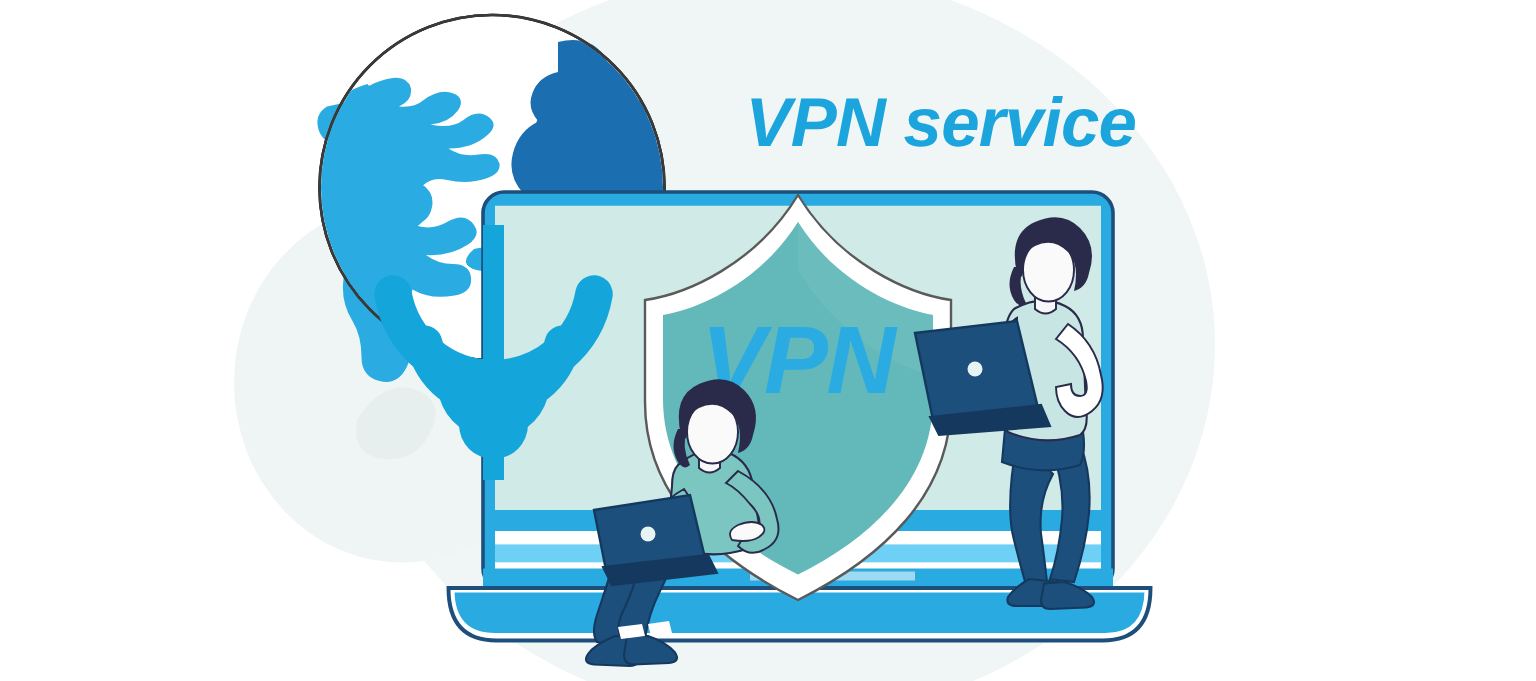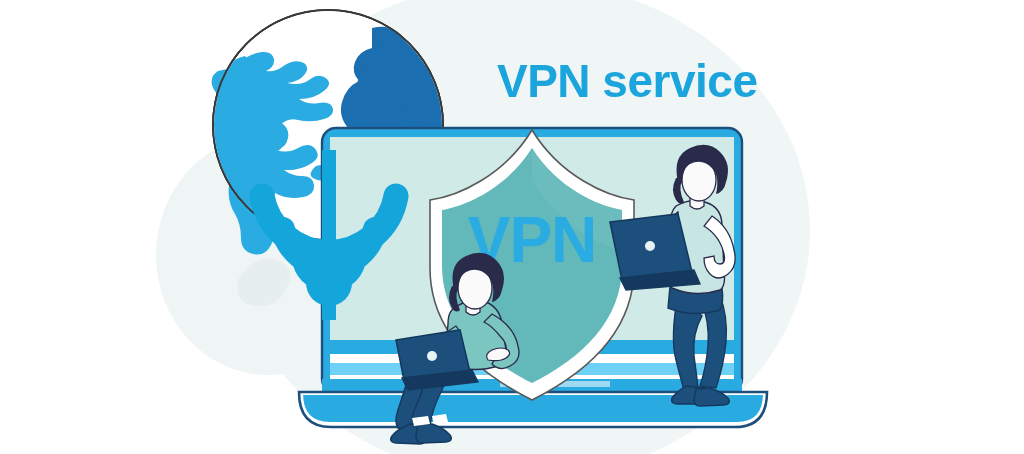--- a/index.html
+++ b/index.html
@@ -9,20 +9,21 @@
   }
   body {
     font-family: "Liberation Sans", sans-serif;
   }
   #stage {
     position: relative;
     width: 860px;
     height: 454px;
     overflow: hidden;
     background: #ffffff;
+    font-style: italic;
   }
   #stage svg {
     display: block;
   }
   .title-text {
     font-family: "Liberation Sans", sans-serif;
     font-weight: bold;
     font-size: 46px;
     letter-spacing: -0.5px;
     fill: #1ca5dc;

